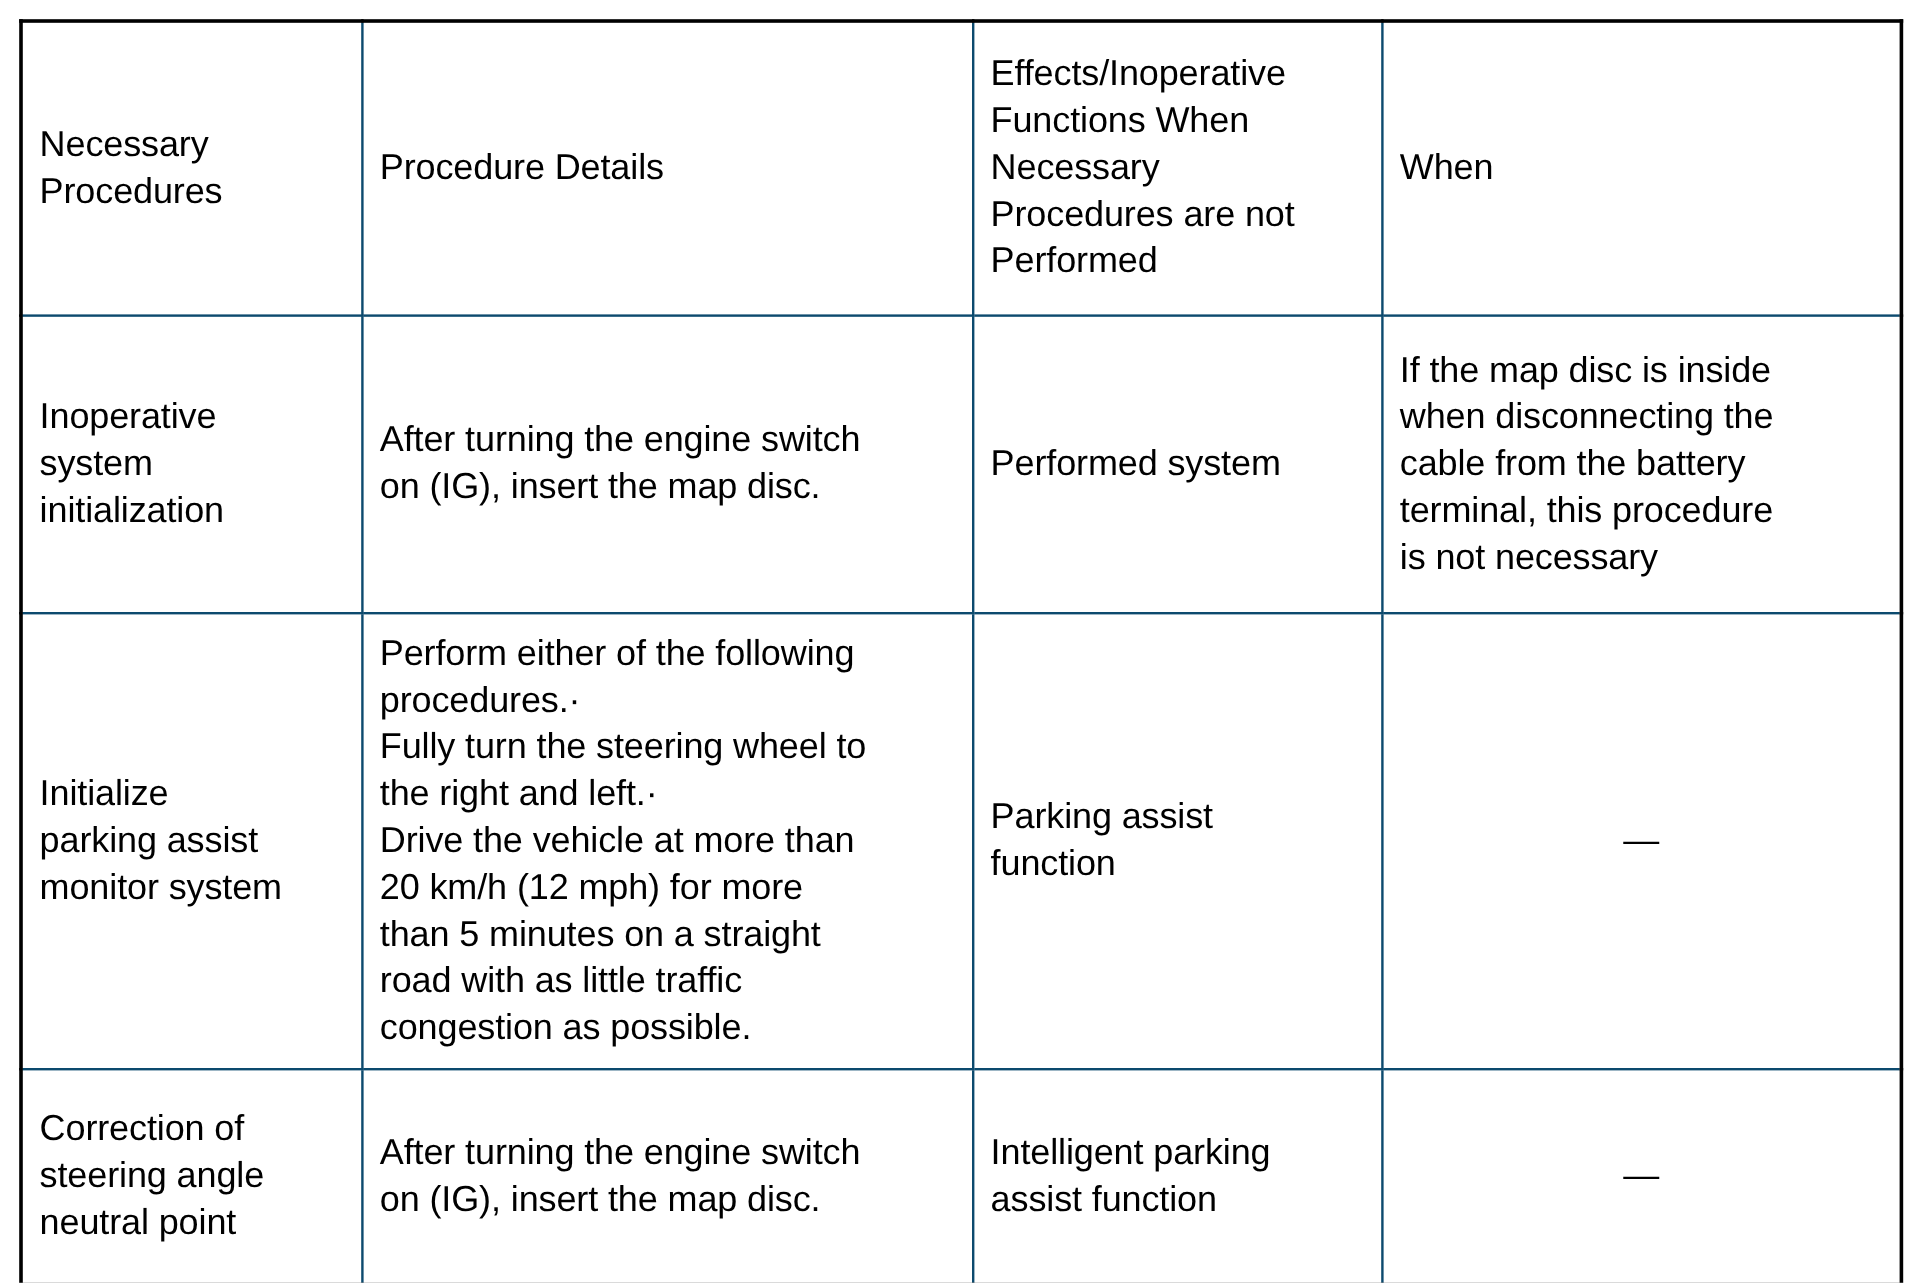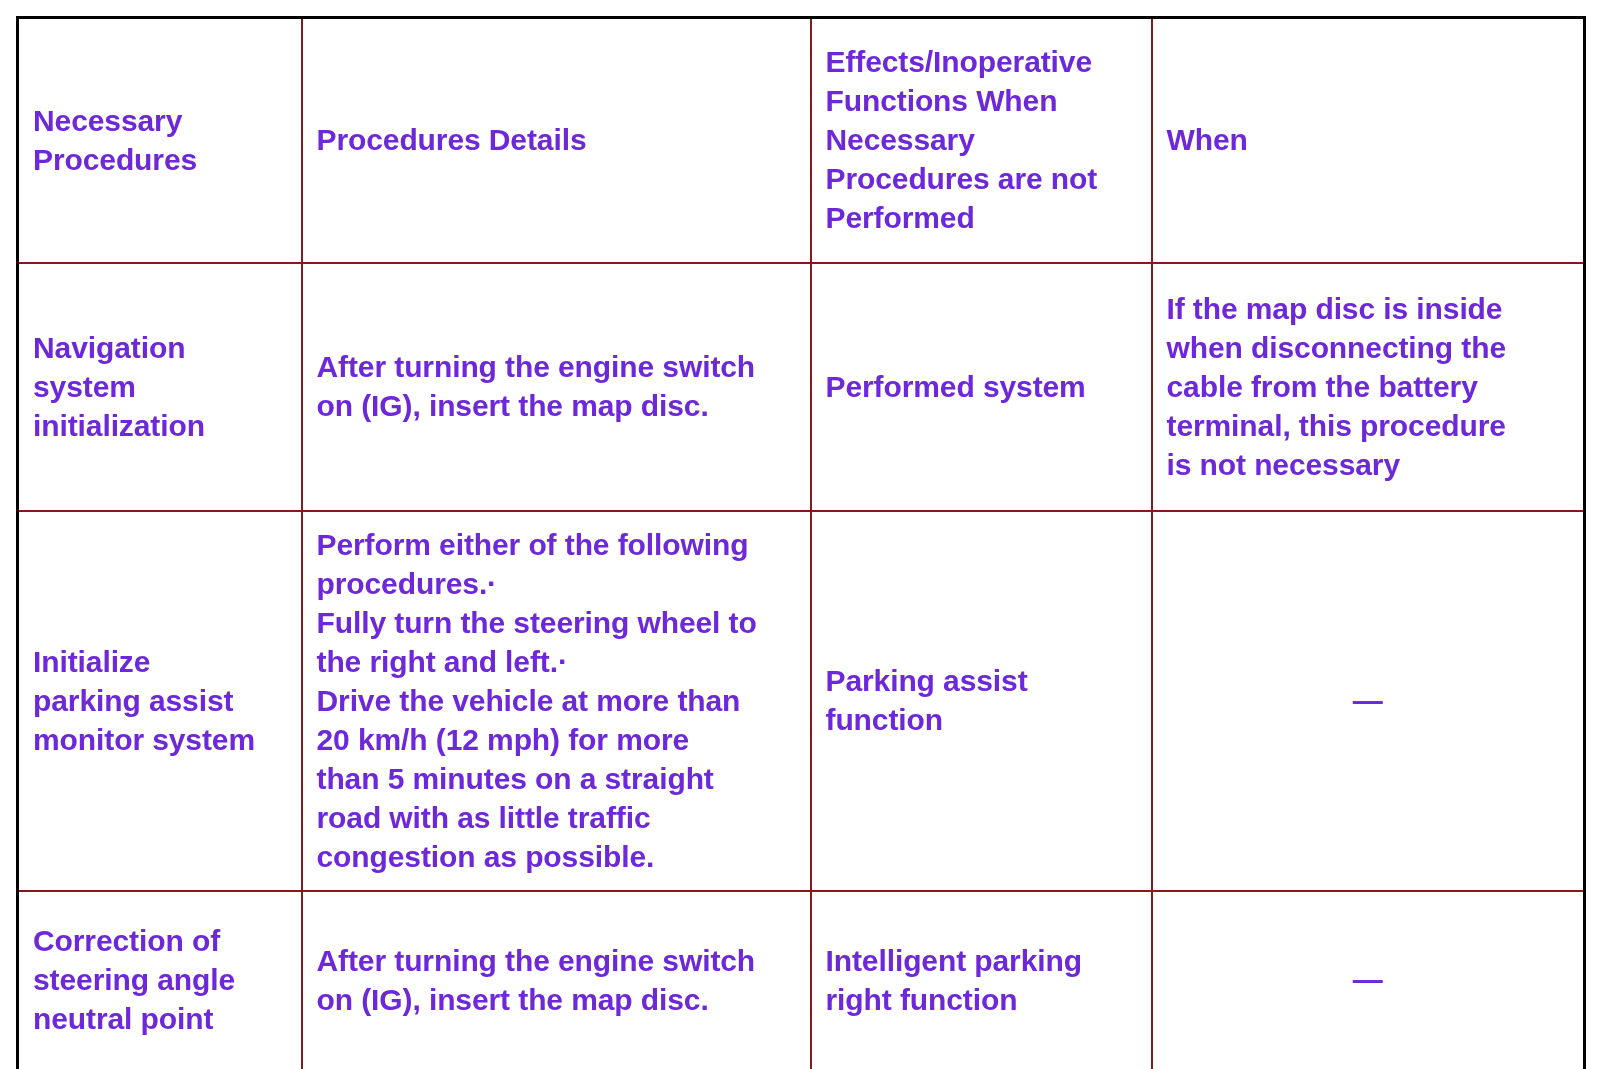--- a/index.html
+++ b/index.html
@@ -30,27 +30,27 @@
     border-collapse: collapse;
     table-layout: fixed;
     background: #ffffff;
   }
 
   table.proc-table {
     border: 3px solid #000000;
   }
 
   table.proc-table td {
-    border: 2px solid #7f1d1d;
+    border: 2px solid #0c4a6e;
     vertical-align: middle;
     padding: 6px 14px 8px 14px;
     font-size: 30px;
     line-height: 1.30;
-    color: #6d28d9;
-    font-weight: 700;
+    color: #000000;
+    font-weight: 400;
     letter-spacing: -0.1px;
   }
 
   
   col.c1 { width: 284px; }
   col.c2 { width: 509px; }
   col.c3 { width: 341px; }
   col.c4 { width: 433px; }
 
   
@@ -85,37 +85,37 @@
       <col class="c4">
     </colgroup>
     <tbody>
 
       <tr class="r-head">
         <td>
           <span class="cell-text">Necessary
 Procedures</span>
         </td>
         <td>
-          <span class="cell-text">Procedures Details</span>
+          <span class="cell-text">Procedure Details</span>
         </td>
         <td>
           <span class="cell-text">Effects/Inoperative
 Functions When
 Necessary
 Procedures are not
 Performed</span>
         </td>
         <td>
           <span class="cell-text">When</span>
         </td>
       </tr>
 
       <tr class="r-nav">
         <td>
-          <span class="cell-text">Navigation
+          <span class="cell-text">Inoperative
 system
 initialization</span>
         </td>
         <td>
           <span class="cell-text">After turning the engine switch
 on (IG), insert the map disc.</span>
         </td>
         <td>
           <span class="cell-text">Performed system</span>
         </td>
@@ -159,21 +159,21 @@
           <span class="cell-text">Correction of
 steering angle
 neutral point</span>
         </td>
         <td>
           <span class="cell-text">After turning the engine switch
 on (IG), insert the map disc.</span>
         </td>
         <td>
           <span class="cell-text">Intelligent parking
-right function</span>
+assist function</span>
         </td>
         <td class="emdash-cell">
           <span class="dash">—</span>
         </td>
       </tr>
 
     </tbody>
   </table>
 
 </div>

